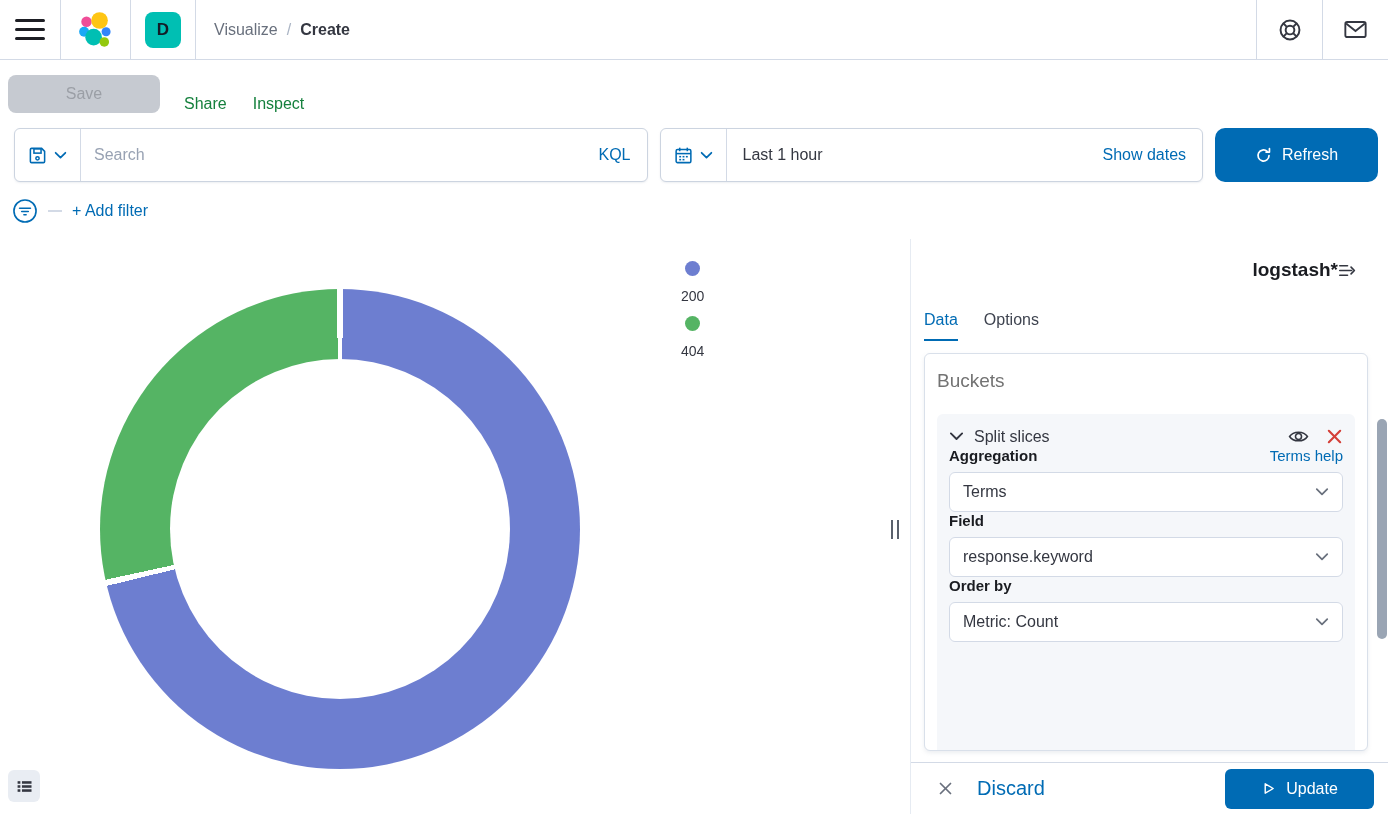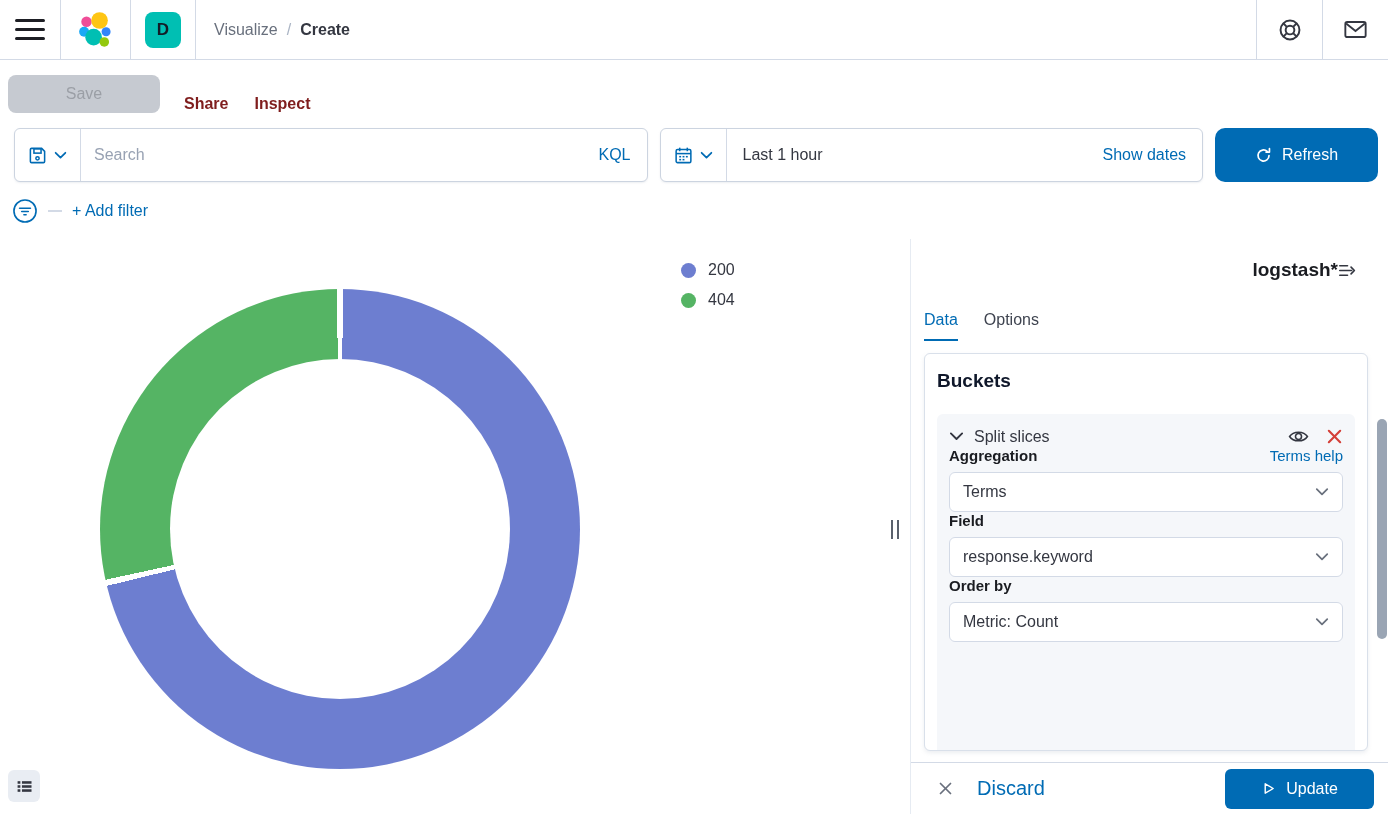--- a/index.html
+++ b/index.html
@@ -25,21 +25,21 @@
   .breadcrumb { flex:1; display:flex; align-items:center; gap:9px; padding-left:18px; font-size:16px; }
   .bc-parent { color:#69707d; cursor:pointer; }
   .bc-sep { color:#aab4c4; }
   .bc-current { color:#343741; font-weight:600; }
   .tb-icon-wrap { width:65px; }
 
   
   .actionbar { height:68px; display:flex; align-items:center; padding-left:8px; background:#fff; }
   .save-btn { width:152px; height:38px; border:none; border-radius:8px; background:#c6cad1; color:#9b9fa6;
     font-size:16px; font-weight:500; margin-right:24px; cursor:default; }
-  .textlink { background:none; border:none; color:#7f1d1d; font-size:16px; font-weight:700; margin-right:26px; padding:0;margin-top:20px; }
+  .textlink { background:none; border:none; color:#15803d; font-size:16px; font-weight:400; margin-right:26px; padding:0;margin-top:20px; }
 
   
   .querybar { height:54px; display:flex; align-items:stretch; padding:0 10px 0 14px; gap:12px; }
   .inputbox { background:#fff; border:1px solid #ccd4e0; border-radius:6px; display:flex; align-items:center;
     box-shadow:0 1px 2px rgba(152,162,179,.18); }
   .searchbox { width:634px; }
   .datebox { width:544px; }
   .icon-btn { display:flex; align-items:center; gap:7px; padding:0 13px; background:none; border:none; height:100%; }
   .vsep { width:1px; align-self:stretch; background:#d3dae6; }
   .search-input { flex:1; border:none; outline:none; font-size:16px; padding:0 13px; color:#0369a1; background:transparent; }
@@ -55,39 +55,39 @@
   .filter-circle-btn { background:none; border:none; padding:0; display:flex; }
   .filter-dash { width:14px; height:2px; background:#d3dae6; margin:0 10px; }
   .addfilter-btn { background:none; border:none; color:#006bb4; font-size:16px; padding:0; }
 
   
   .content { position:relative; height:575px; display:flex; background:#fff; }
   .chart-area { position:relative; width:910px; height:100%; }
   .donut { position:absolute; left:100px; top:50px; width:480px; height:480px; border-radius:50%; }
   .donut-hole { position:absolute; left:70px; top:70px; width:340px; height:340px; border-radius:50%; background:#fff; }
   .legend { position:absolute; left:681px; top:22px; display:flex; flex-direction:column; gap:12px; }
-  .legend-item { display:flex; align-items:center; gap:12px; font-size:16px; color:#343741; cursor:pointer; }
+  .legend-item { display:flex; align-items:center; gap:12px; font-size:14px; color:#343741; cursor:pointer;flex-direction:column; }
   .legend-swatch { width:15px; height:15px; border-radius:50%; flex:none; }
   .list-toggle { position:absolute; left:8px; top:531px; width:32px; height:32px; border:none; border-radius:6px;
     background:#e9edf3; display:flex; align-items:center; justify-content:center; }
   .resize-handle { position:absolute; left:891px; top:281px; width:8px; height:19px;
     border-left:2px solid #5a616c; border-right:2px solid #5a616c; cursor:col-resize; }
 
   
   .panel { position:relative; width:478px; height:100%; background:#fff; border-left:1px solid #e6ebf2; }
   .panel-head { display:flex; align-items:center; justify-content:flex-end; padding:20px 31px 0 13px; }
   .panel-title { font-size:19px; font-weight:700; color:#1a1c21; }
   .collapse-btn { background:none; border:none; padding:0; display:flex; }
   .tabs { display:flex; gap:26px; margin:30px 0 0 13px; }
   .tab { background:none; border:none; padding:0 0 10px 0; font-size:16px; }
   .tab.active { color:#006bb4; font-weight:500; border-bottom:2px solid #006bb4; }
   .tab.inactive { color:#3f4450; border-bottom:2px solid transparent; }
   .card { margin:12px 20px 0 13px; background:#fff; border:1px solid #d9e0ea; border-radius:6px;
     box-shadow:0 2px 4px rgba(152,162,179,.18); height:398px; overflow:hidden; padding:16px 12px 0 12px; }
-  .card-heading { font-size:19px; font-weight:700; color:#0f172a; }
+  .card-heading { font-size:19px; font-weight:400; color:#737373; }
   .accordion { margin-top:22px; background:#f5f7fa; border-radius:6px; padding:12px; height:100%; }
   .acc-row { display:flex; align-items:center; }
   .acc-label { margin-left:10px; font-size:16px; color:#343741; }
   .acc-icons { margin-left:auto; display:flex; align-items:center; gap:17px; }
   .icon-only-btn { background:none; border:none; padding:0; display:flex; }
   .label-row { display:flex; align-items:center; justify-content:space-between; }
   .field-label { font-size:15px; font-weight:700; color:#1a1c21; }
   .help-link { background:none; border:none; padding:0; font-size:15px; color:#006bb4; }
   .euiselect { margin-top:8px; height:40px; background:#fff; border:1px solid #d3dae6; border-radius:6px;
     display:flex; align-items:center; justify-content:space-between; padding:0 13px; font-size:16px; color:#343741; cursor:pointer; }

